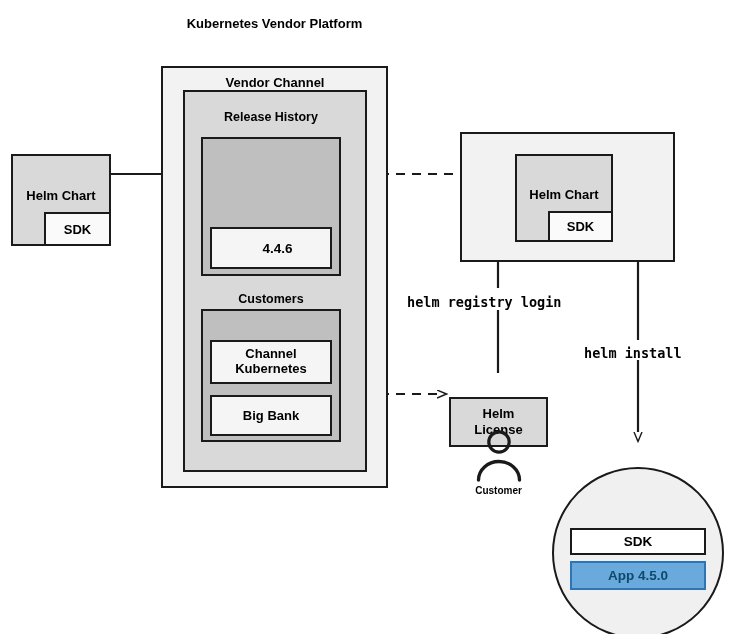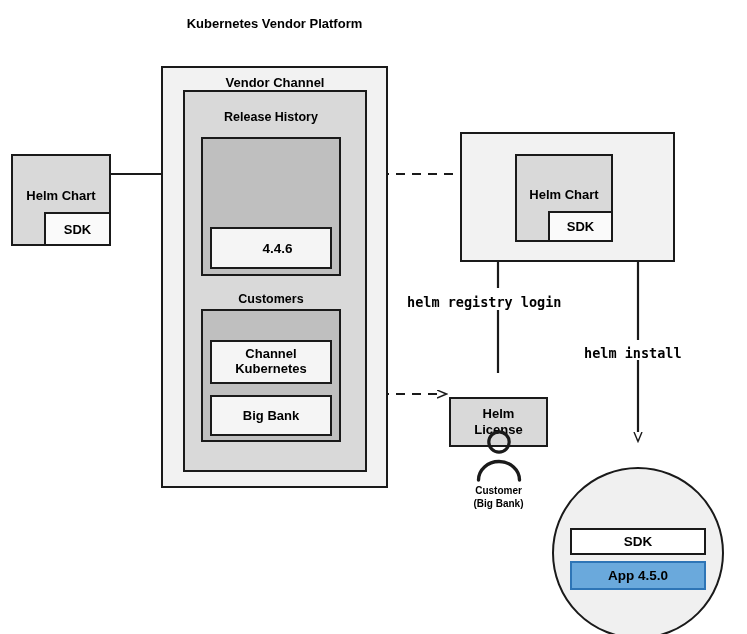--- a/index.html
+++ b/index.html
@@ -187,21 +187,21 @@
   .k8s-sdk {
     left: 570px; top: 504px; width: 136px; height: 27px;
     background: #ffffff;
     border: 2px solid #1a1a1a;
     font-size: 13.5px;
   }
   .k8s-app {
     left: 570px; top: 537px; width: 136px; height: 29px;
     background: #6aa9dc;
     border: 2px solid #2e75b6;
-    color: #000000;
+    color: #0c4a6e;
     font-size: 13.5px;
   }
 
   
   .cmd-label {
     position: absolute;
     font-family: "DejaVu Sans Mono", "Liberation Mono", monospace;
     font-weight: bold;
     font-size: 13.5px;
     color: #000000;
@@ -297,21 +297,20 @@
     </div>
   </div>
 
   <svg class="person-icon" viewBox="0 0 52 52">
     <circle cx="26" cy="12" r="10.2" fill="none" stroke="#1a1a1a" stroke-width="3.2"></circle>
     <path d="M5.5,50 a20.5,18.5 0 0 1 41,0" fill="none" stroke="#1a1a1a" stroke-width="3.4" stroke-linecap="round"></path>
   </svg>
 
   <div class="title-label customer-caption">
     <div>Customer</div>
-    <div>(Big Bank)</div>
   </div>
 
   <div class="cmd-label cmd-registry-login">helm registry login</div>
   <div class="cmd-label cmd-install">helm install</div>
 
   <div class="node k8s-circle"></div>
   <div class="node k8s-sdk">
     <span>SDK</span>
   </div>
   <div class="node k8s-app">

